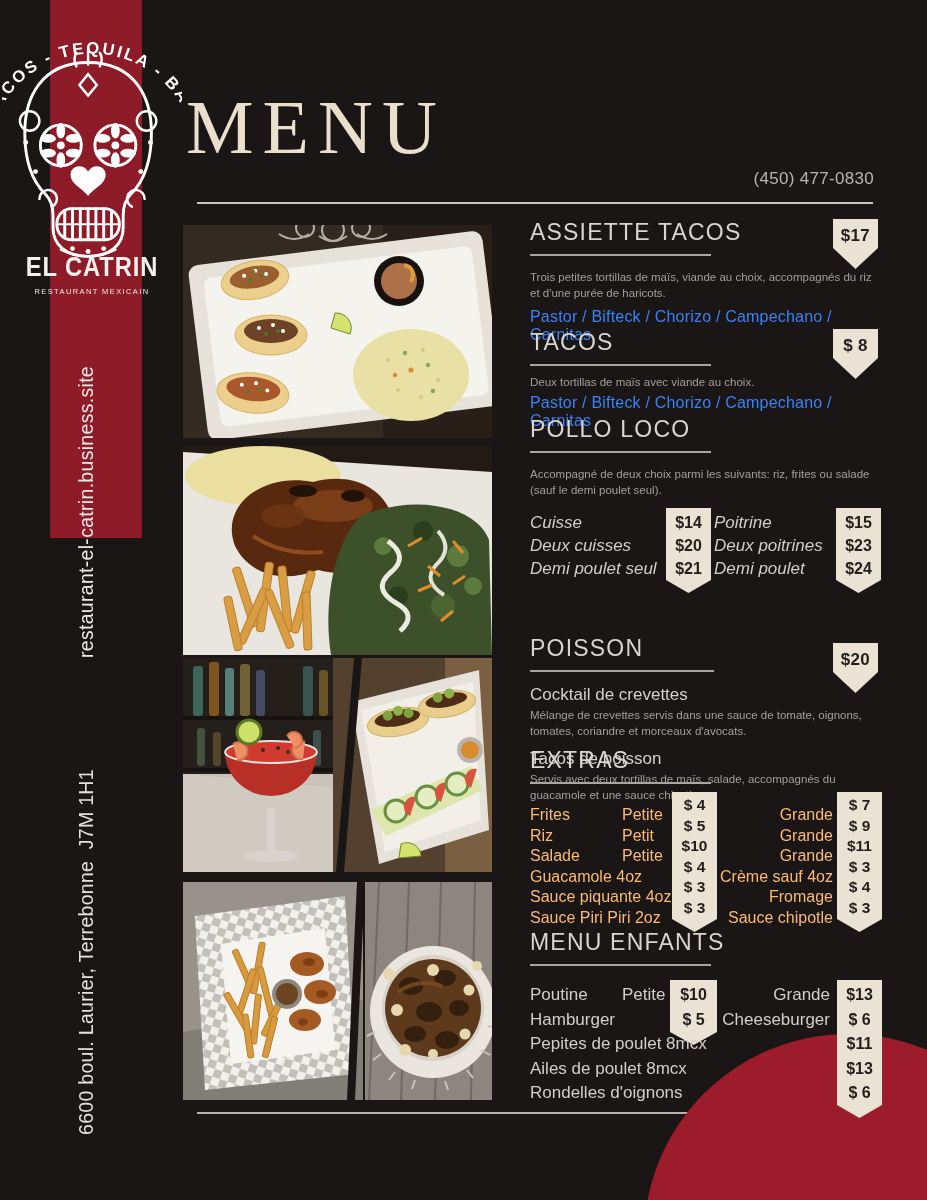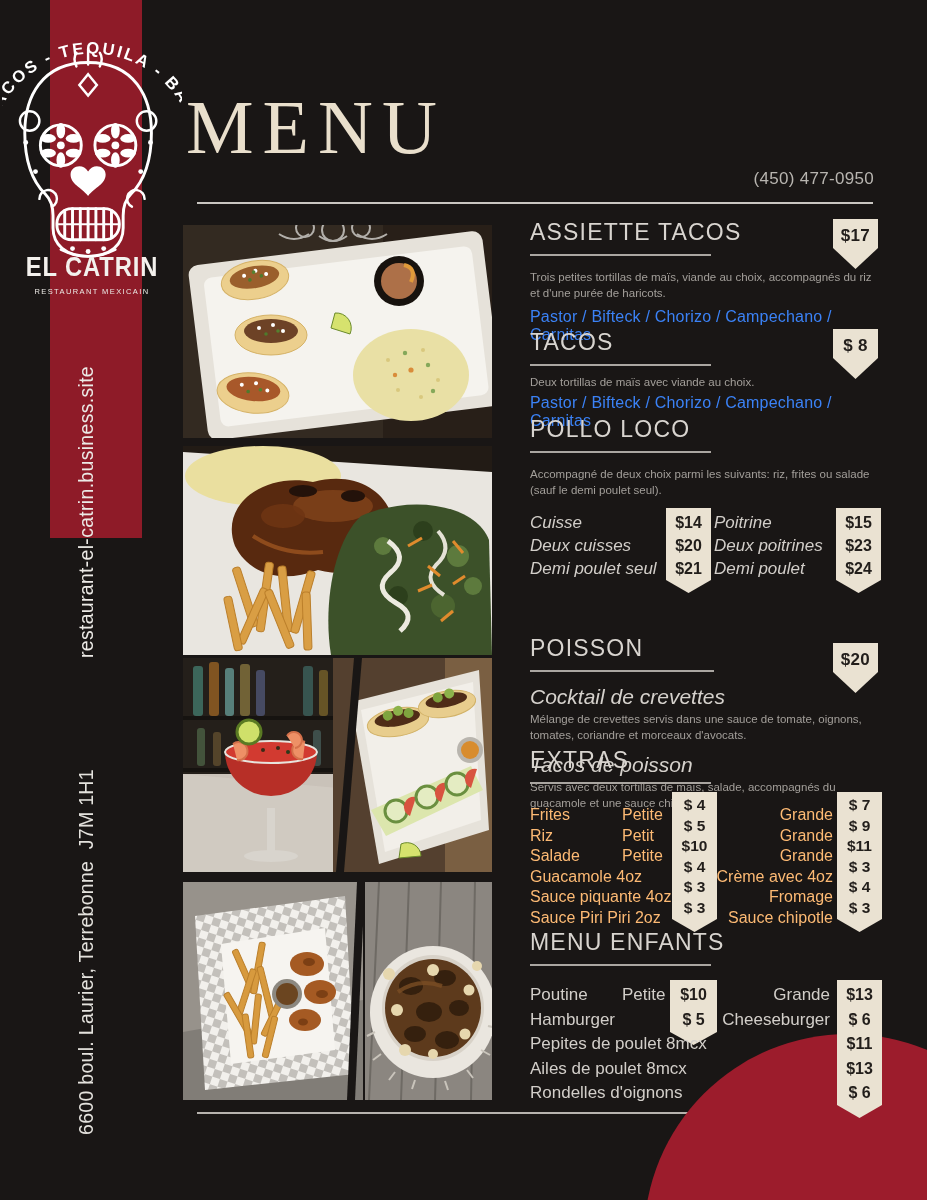--- a/index.html
+++ b/index.html
@@ -56,21 +56,21 @@
   .x-grid .col span{display:block;min-height:20.6px;}
   .x-grid .ribbon{top:-3px;width:45px;height:140px;font-size:15.5px;}
   .x-grid .ribbon span{line-height:20.6px;}
   
   .e-grid{position:relative;margin-top:17px;height:138px;font-size:17px;}
   .e-grid .col{position:absolute;top:0;line-height:24.5px;color:#d2cec9;z-index:2;}
   .e-grid .col span{display:block;min-height:24.5px;}
   .e-grid .ribbon{font-size:16px;z-index:1;}
   .e-grid .ribbon span{line-height:24.5px;}
   .ta-r{text-align:right;}
-  .sec .item-name{font-size:21px;color:#d5d1cc;font-style:italic;}
+  .sec .item-name{font-size:17px;color:#d5d1cc;}
   .sec .item-desc{font-size:11.5px;line-height:15.5px;color:#a39f9a;margin-top:3px;width:340px;}
 </style>
 </head>
 <body>
 
 <div class="page">
 
   <div class="red-band"></div>
 
   <svg class="skull-svg" viewBox="0 0 184 310">
@@ -124,21 +124,21 @@
         <circle cx="104" cy="249" r="2.5"></circle>
     </g>
   </svg>
 
   <div class="brand">EL CATRIN</div>
   <div class="brand-sub">RESTAURANT MEXICAIN</div>
   <div class="vtext website">restaurant-el-catrin.business.site</div>
   <div class="vtext address">6600 boul. Laurier, Terrebonne&nbsp; J7M 1H1</div>
 
   <div class="menu-title">MENU</div>
-  <div class="phone">(450) 477-0950</div>
+  <div class="phone">(450) 477-0830</div>
   <div class="top-rule"></div>
   <div class="bottom-rule"></div>
   <div class="red-circle"></div>
 
   <div class="photo p1">
     <svg viewBox="0 0 309 213" preserveAspectRatio="none">
       <rect width="309" height="213" fill="#332a21"></rect>
       <rect x="200" width="109" height="213" fill="#281f18"></rect>
       <g stroke="#c9c7c3" fill="none" stroke-width="2" opacity=".85">
         <circle cx="122" cy="3" r="9"></circle>
@@ -465,21 +465,21 @@
         <span>$ 5</span>
         <span>$10</span>
         <span>$ 4</span>
         <span>$ 3</span>
         <span>$ 3</span>
       </div>
       <div class="col ta-r" style="left:180px;width:123px;">
         <span>Grande</span>
         <span>Grande</span>
         <span>Grande</span>
-        <span>Crème avec 4oz</span>
+        <span>Crème sauf 4oz</span>
         <span>Fromage</span>
         <span>Sauce chipotle</span>
       </div>
       <div class="ribbon" style="left:307px;">
         <span>$ 7</span>
         <span>$ 9</span>
         <span>$11</span>
         <span>$ 3</span>
         <span>$ 4</span>
         <span>$ 3</span>

